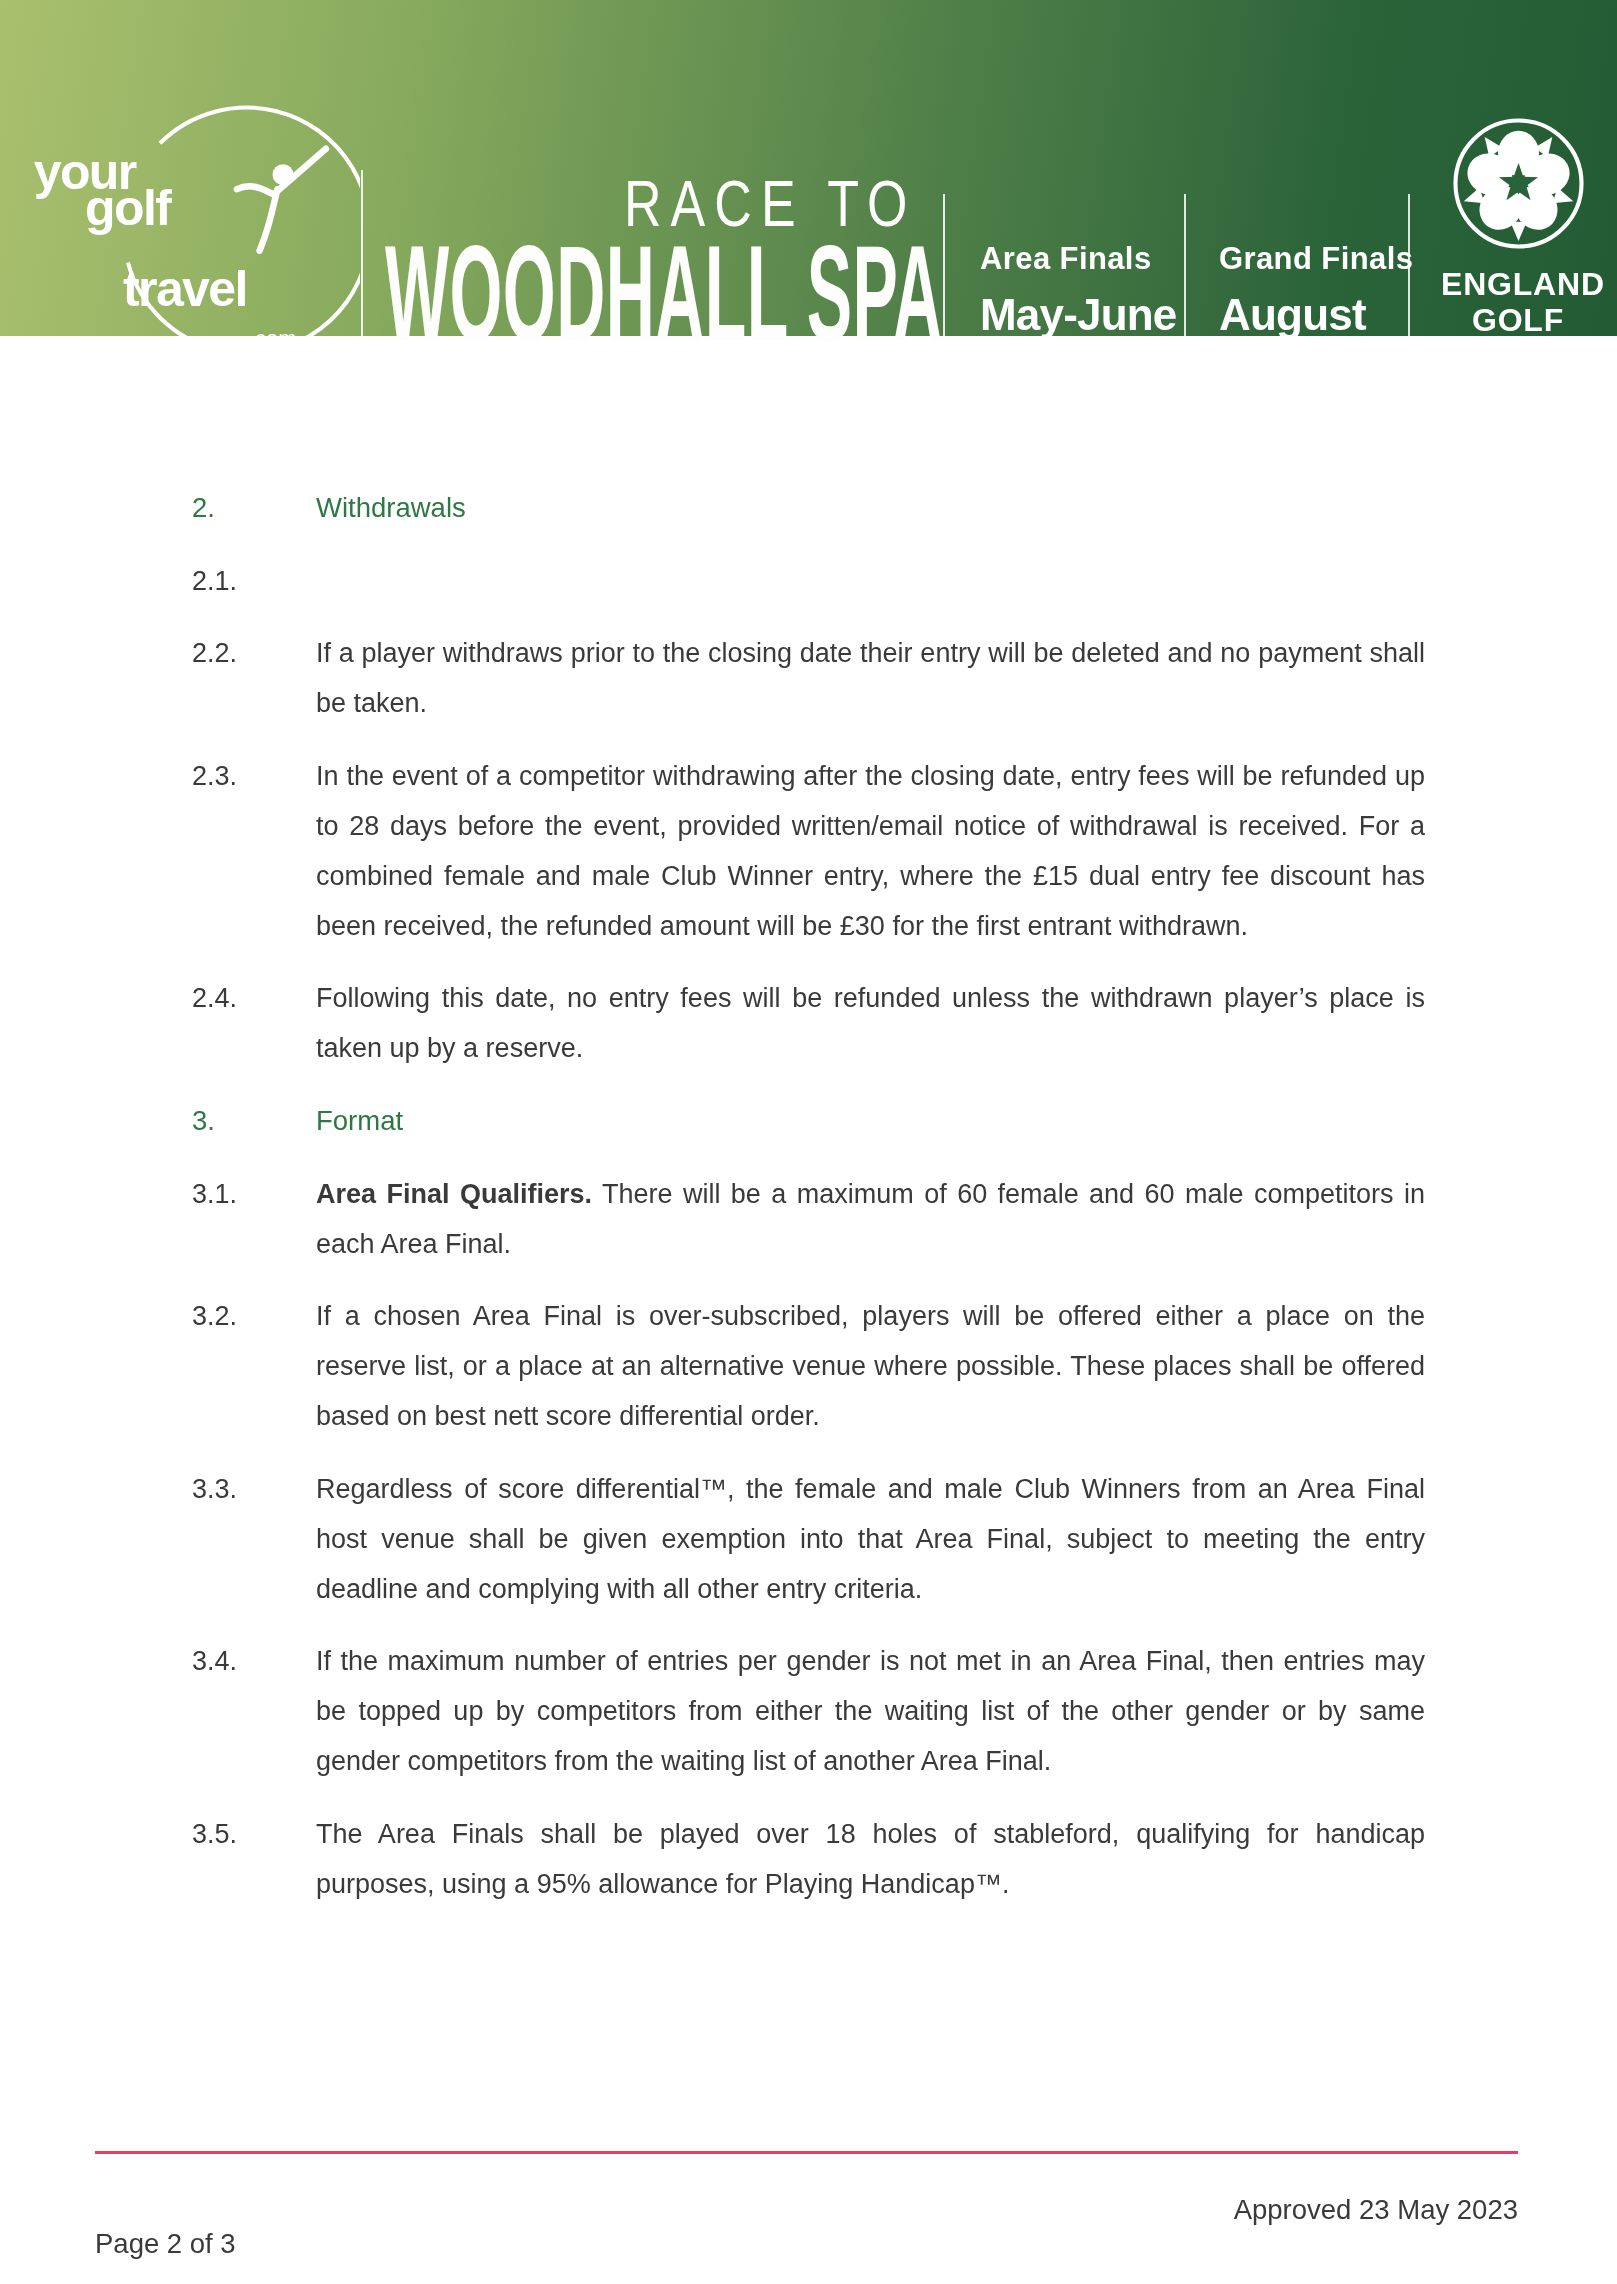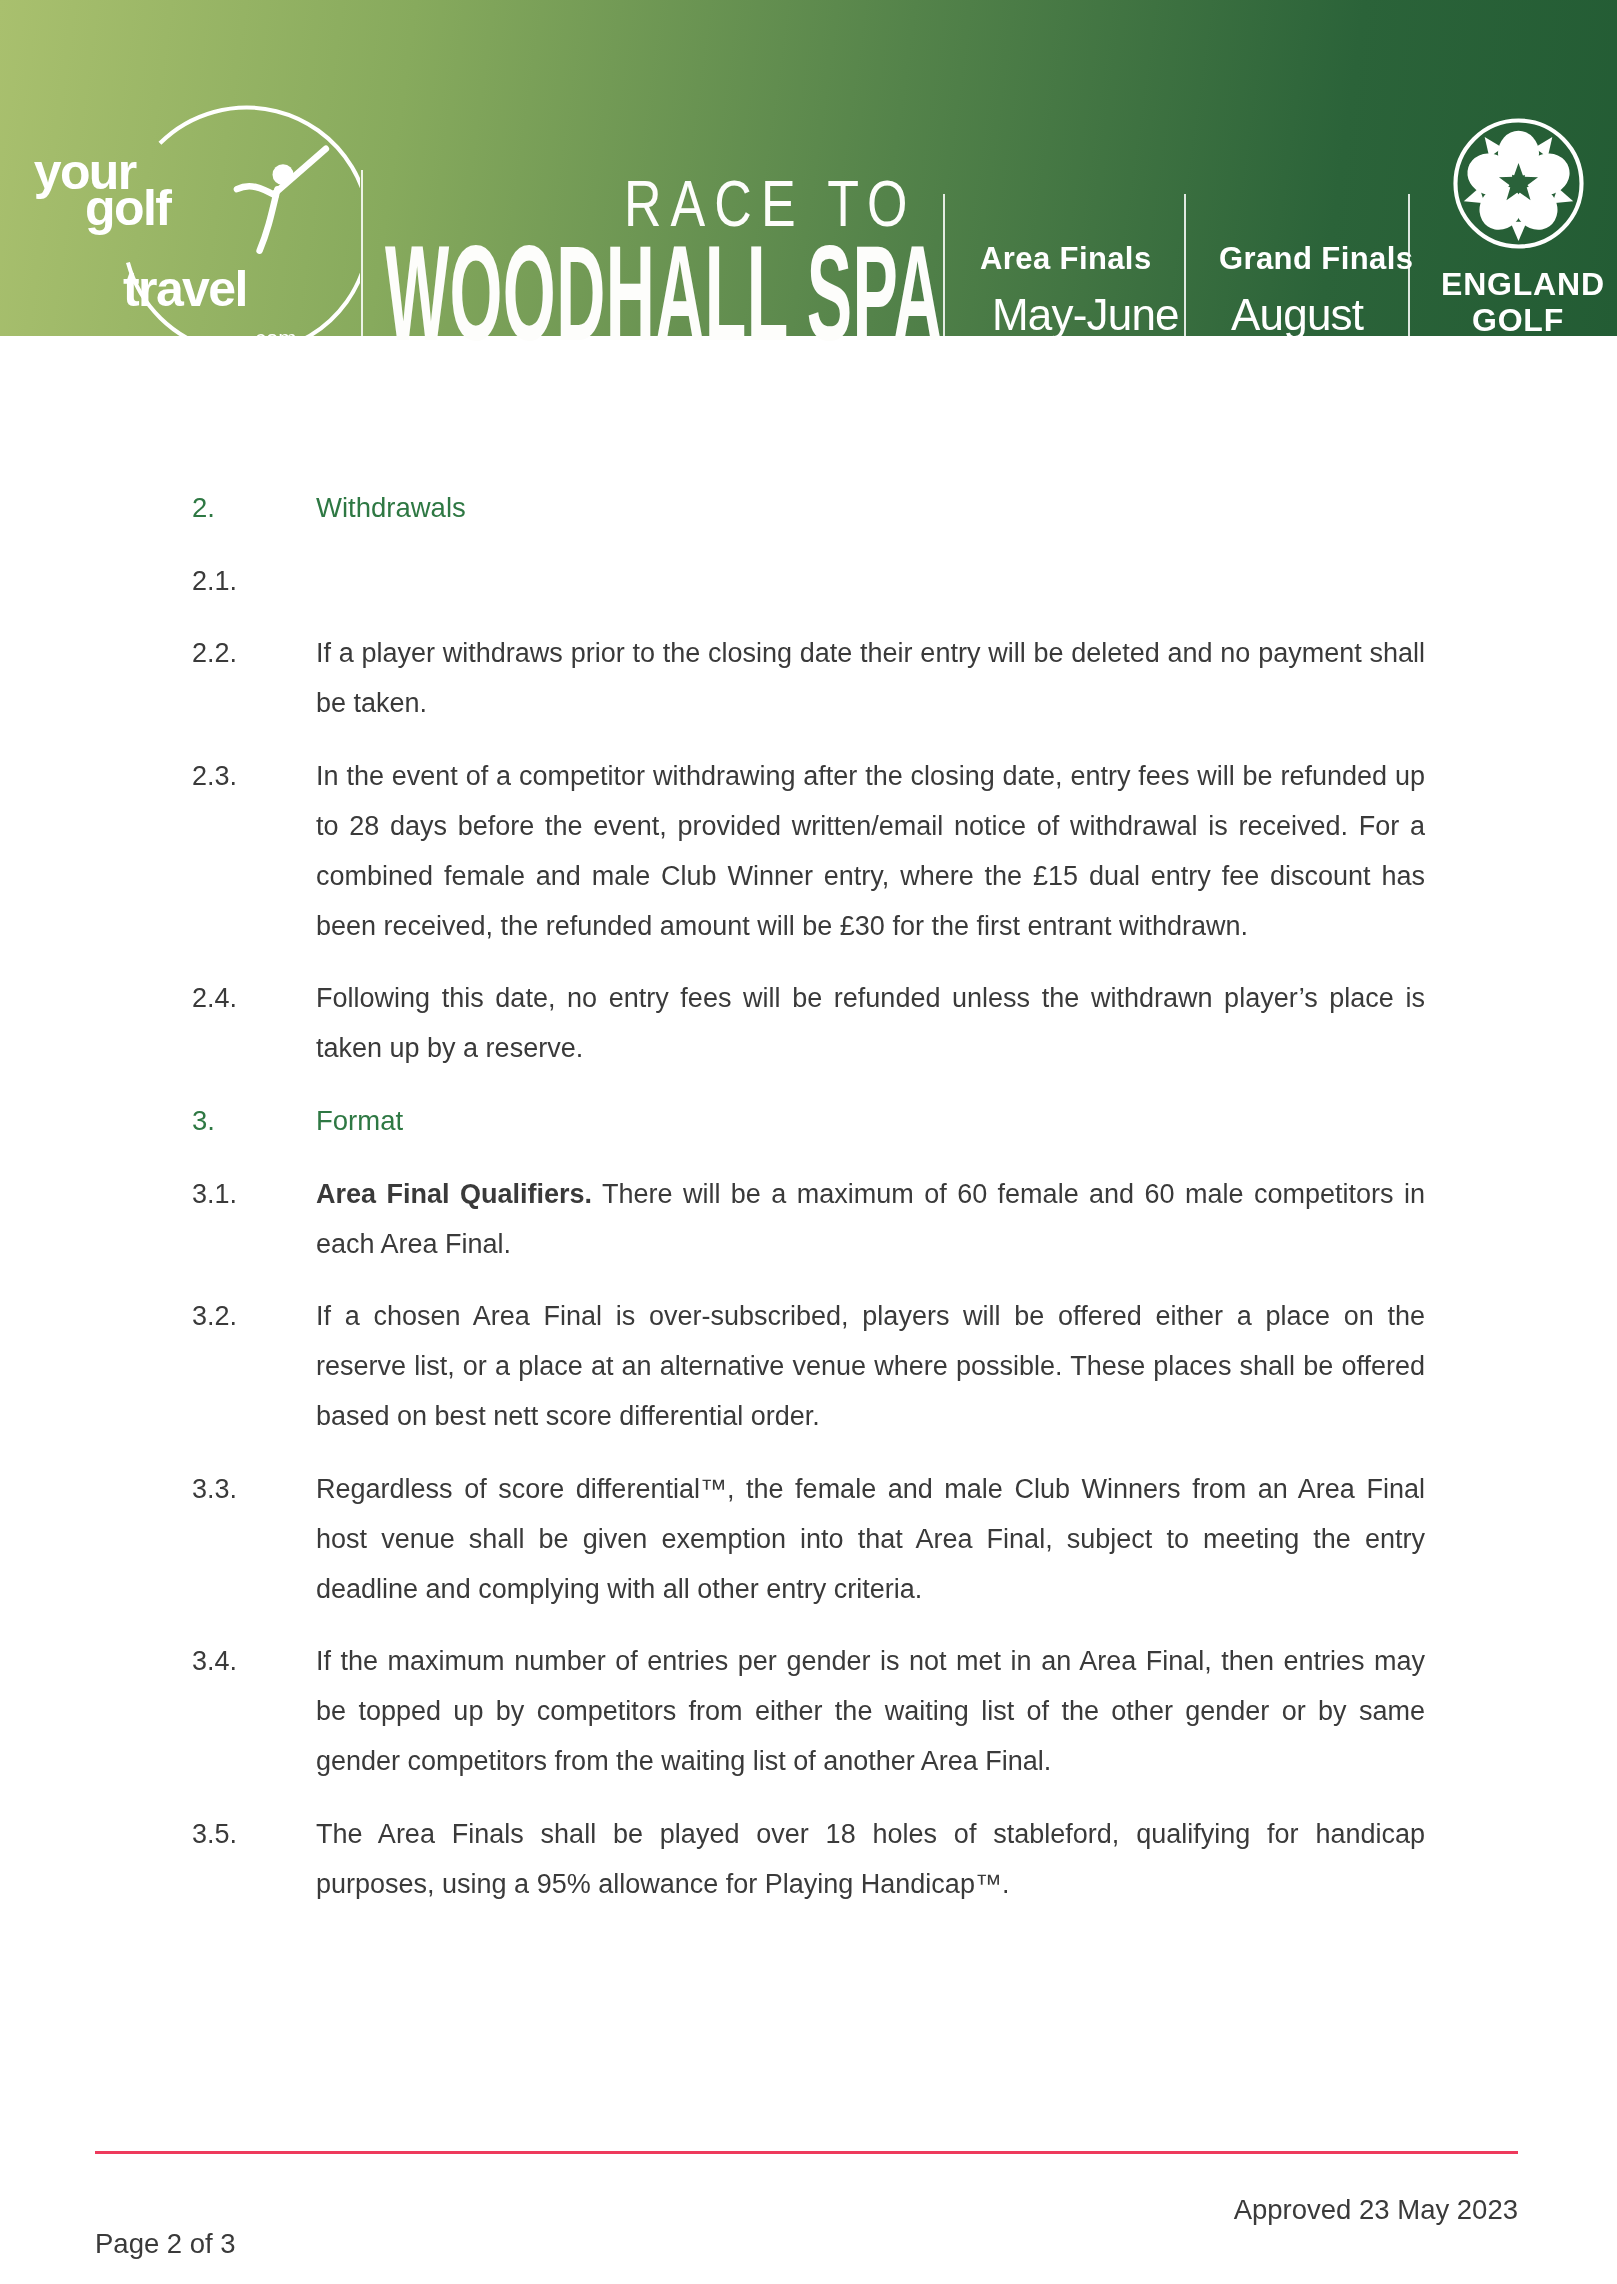--- a/index.html
+++ b/index.html
@@ -47,21 +47,21 @@
     transform:scaleX(.8);transform-origin:left top;white-space:nowrap;color:#fdfdfb;
   }
   .wood{
     position:absolute;left:385px;top:225px;
     font-size:136px;font-weight:700;letter-spacing:0.8px;line-height:1;
     transform:scaleX(.5);transform-origin:left top;white-space:nowrap;color:#fdfdfb;
   }
   
   .finals{position:absolute;top:241px;color:#fff;}
   .finals .lbl{font-size:31px;font-weight:700;letter-spacing:0.4px;}
-  .finals .date{font-size:44px;font-weight:400;margin-top:13px;letter-spacing:-0.8px;margin-left:12px;}
+  .finals .date{font-size:44px;font-weight:700;margin-top:13px;letter-spacing:-0.8px;}
   .finals .yr{font-size:37px;font-weight:400;margin-top:2px;}
   .area{left:980px;}
   .grand{left:1219px;}
   
   .eng{position:absolute;left:1441px;top:115px;width:154px;text-align:center;color:#fff;}
   .eng svg{display:block;margin:0 auto;}
   .eng .wm{margin-top:15px;font-size:32px;font-weight:700;letter-spacing:0.8px;line-height:1.12;}
   
   .doc-body{position:absolute;left:192px;right:192px;top:483px;}
   .row{display:flex;margin-bottom:22.6px;}

